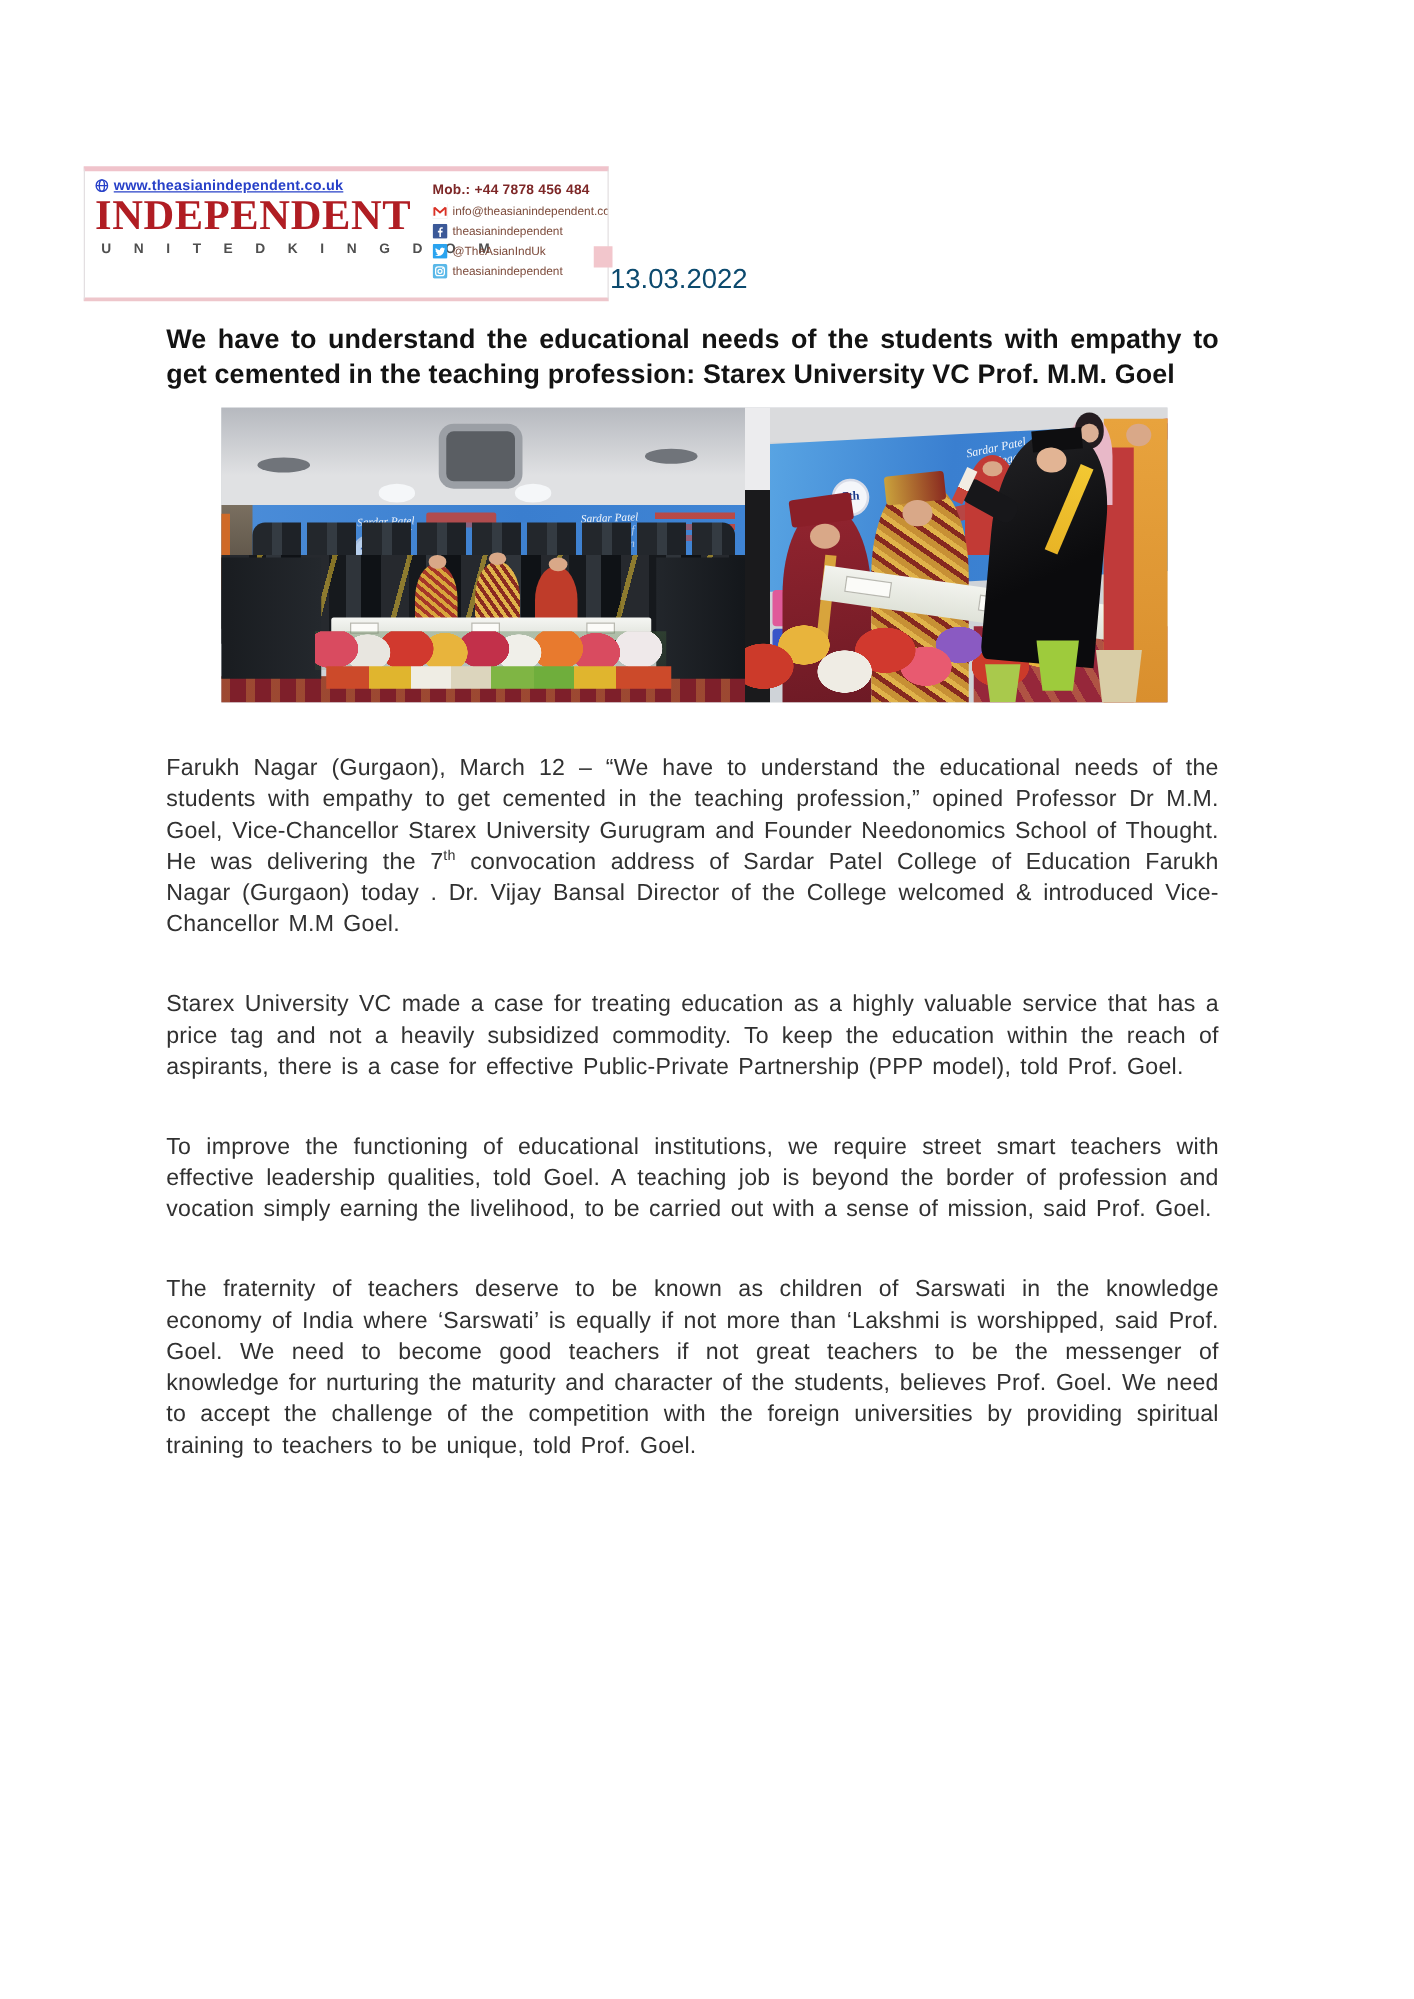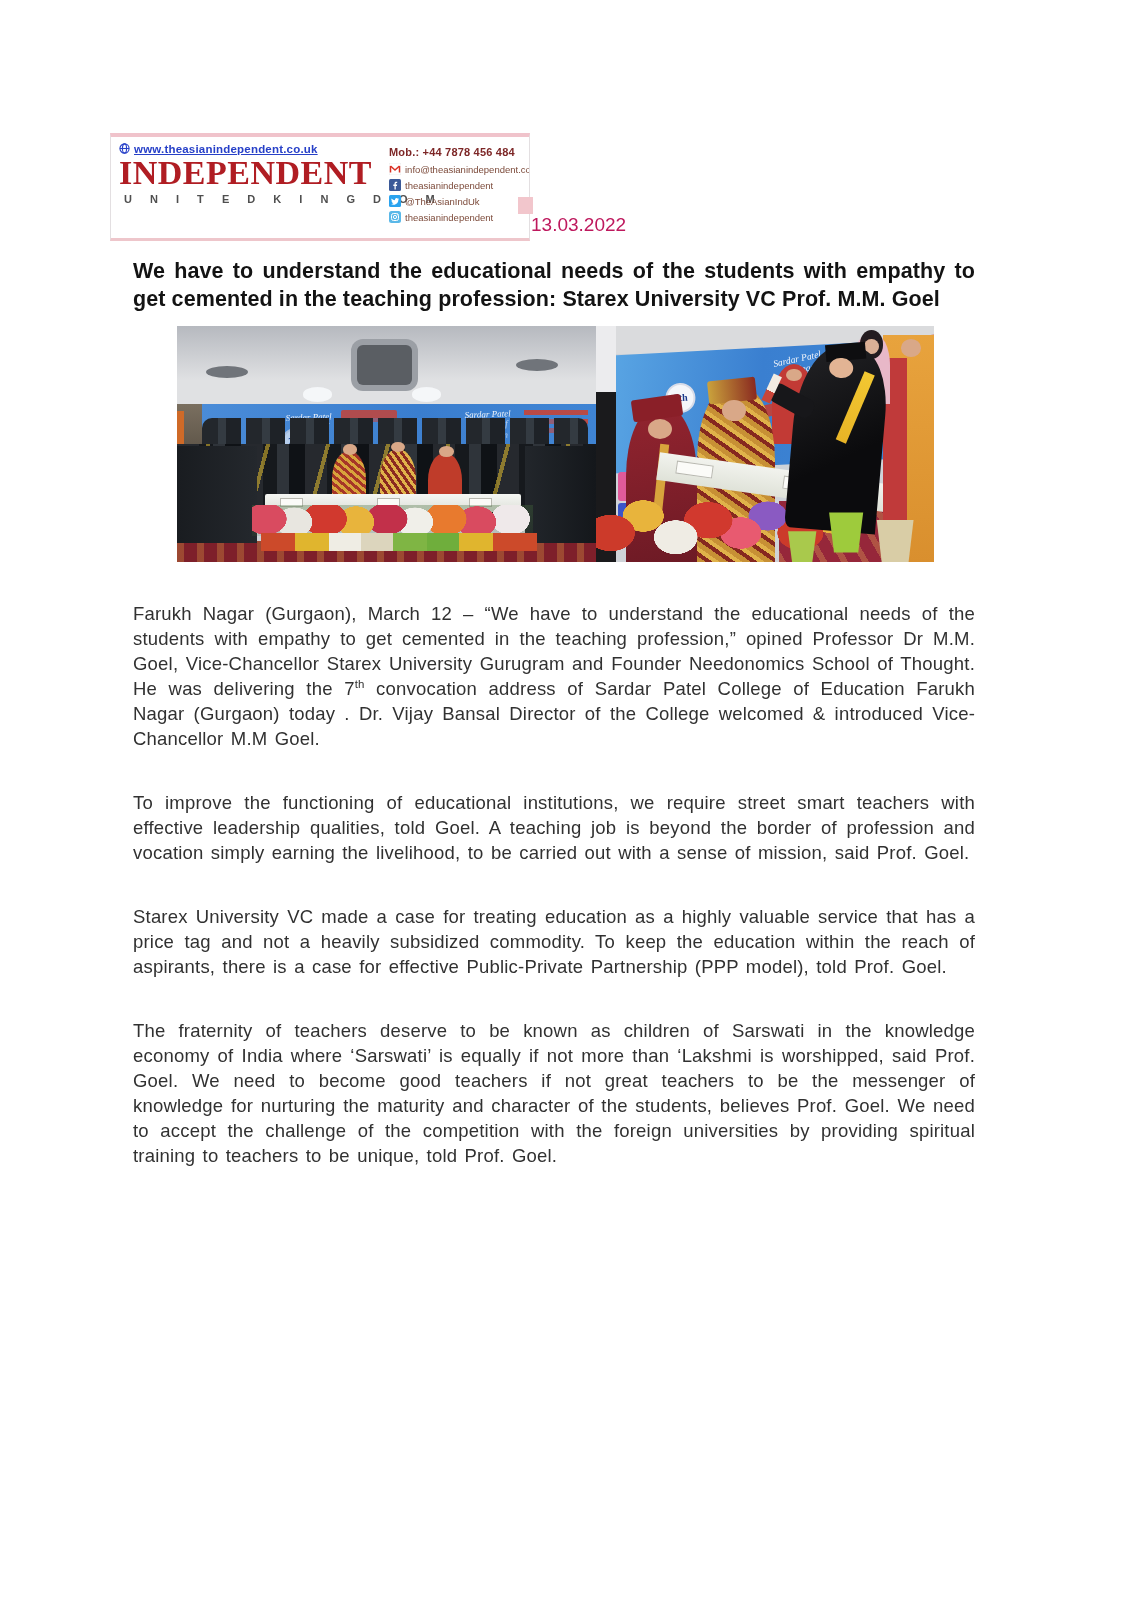--- a/index.html
+++ b/index.html
@@ -19,21 +19,21 @@
   .t1,.t2{font-family:"Liberation Serif",serif;font-weight:bold;color:#b01d23;
     font-size:34px;line-height:.95;letter-spacing:.5px;white-space:nowrap;}
   .t2{margin-top:1px;}
   .lotus{margin-left:3px;margin-top:-6px;}
   .t3{font-size:11px;font-weight:bold;color:#4f4f4f;letter-spacing:7.5px;margin-top:4px;padding-left:5px;white-space:nowrap;}
   .contact-col{width:140px;padding-top:9px;display:flex;flex-direction:column;gap:4px;}
   .c-row{display:flex;align-items:center;gap:4px;white-space:nowrap;overflow:hidden;}
   .c-mob{font-size:11px;font-weight:bold;color:#7d2727;letter-spacing:.2px;margin-bottom:1px;}
   .c-txt{font-size:9.5px;color:#7c4a3a;}
   .pink-mark{position:absolute;right:-4px;bottom:24px;width:15px;height:17px;background:#f2c6cc;}
-  .pub-date{font-size:19px;color:#be185d;line-height:1;padding-bottom:7px;margin-left:1px;}
+  .pub-date{font-size:22px;color:#0c4a6e;line-height:1;padding-bottom:7px;margin-left:1px;}
 
   
   h1.headline{margin:16px 0 0;font-size:21.5px;line-height:28px;color:#131313;
     font-weight:bold;text-align:justify;letter-spacing:.1px;}
   p.para{margin:0 0 26px;font-size:18.5px;line-height:25px;text-align:justify;
     letter-spacing:.2px;word-spacing:2px;color:#313131;}
   p.para strong{font-weight:bold;color:#1d1d1d;letter-spacing:.6px;}
   p.para sup{vertical-align:super;font-size:.62em;line-height:0;}
   .body-block{margin-top:25px;}
 
@@ -144,21 +144,21 @@
   .rp-pot{clip-path:polygon(8% 0,92% 0,80% 100%,20% 100%);z-index:8;}
   .rp-pot-lime{right:20%;bottom:4%;width:12%;height:17%;background:#9ecb3c;}
   .rp-pot-lime2{right:34%;bottom:0;width:10%;height:13%;background:#a9c94c;}
   .rp-pot-beige{right:5%;bottom:-1%;width:13%;height:19%;background:#d9cda6;}
 </style>
 </head>
 <body>
 
 <div class="page">
 
-  <div class="masthead-row content" style="width:auto;margin-left:0;padding-left:110px;">
+  <div class="masthead-row content" style="width:auto;margin-left:0;padding-left:67px;">
     <div class="masthead-box">
       <div class="logo-col">
         <div class="site-row">
           <span style="display:inline-flex;">
             <svg width="11" height="11" viewBox="0 0 24 24">
                 <circle cx="12" cy="12" r="10" fill="none" stroke="#2740c8" stroke-width="2.4"></circle>
                 <ellipse cx="12" cy="12" rx="4.5" ry="10" fill="none" stroke="#2740c8" stroke-width="2.4"></ellipse>
                 <path d="M2 12h20" stroke="#2740c8" stroke-width="2.4"></path>
               </svg>
           </span>
@@ -322,20 +322,20 @@
         <div class="rp-pot rp-pot-lime"></div>
         <div class="rp-pot rp-pot-lime2"></div>
         <div class="rp-pot rp-pot-beige"></div>
       </div>
     </div>
 
     <div class="body-block">
 
       <p class="para" style="margin-top:39px;"><span>Farukh Nagar (Gurgaon), March 12 – “We have to understand the educational needs of the students with empathy to get cemented in the teaching profession,” opined Professor Dr M.M. Goel, Vice-Chancellor Starex University Gurugram and Founder Needonomics School of Thought. He was delivering the 7</span><sup>th</sup><span> convocation address of Sardar Patel College of Education Farukh Nagar (Gurgaon) today . Dr. Vijay Bansal Director of the College welcomed &amp; introduced Vice-Chancellor M.M Goel.</span></p>
 
+      <p class="para" style="margin-top:39px;">Starex University VC made a case for treating education as a highly valuable service that has a price tag and not a heavily subsidized commodity. To keep the education within the reach of aspirants, there is a case for effective Public-Private Partnership (PPP model), told Prof. Goel.</p>
+
       <p class="para" style="margin-top:39px;">To improve the functioning of educational institutions, we require street smart teachers with effective leadership qualities, told Goel. A teaching job is beyond the border of profession and vocation simply earning the livelihood, to be carried out with a sense of mission, said Prof. Goel.</p>
-
-      <p class="para" style="margin-top:39px;">Starex University VC made a case for treating education as a highly valuable service that has a price tag and not a heavily subsidized commodity. To keep the education within the reach of aspirants, there is a case for effective Public-Private Partnership (PPP model), told Prof. Goel.</p>
 
       <p class="para" style="margin-top:39px;">The fraternity of teachers deserve to be known as children of Sarswati in the knowledge economy of India where ‘Sarswati’ is equally if not more than ‘Lakshmi is worshipped, said Prof. Goel. We need to become good teachers if not great teachers to be the messenger of knowledge for nurturing the maturity and character of the students, believes Prof. Goel. We need to accept the challenge of the competition with the foreign universities by providing spiritual training to teachers to be unique, told Prof. Goel.</p>
     </div>
   </div>
 </div>
 
 </body></html>

